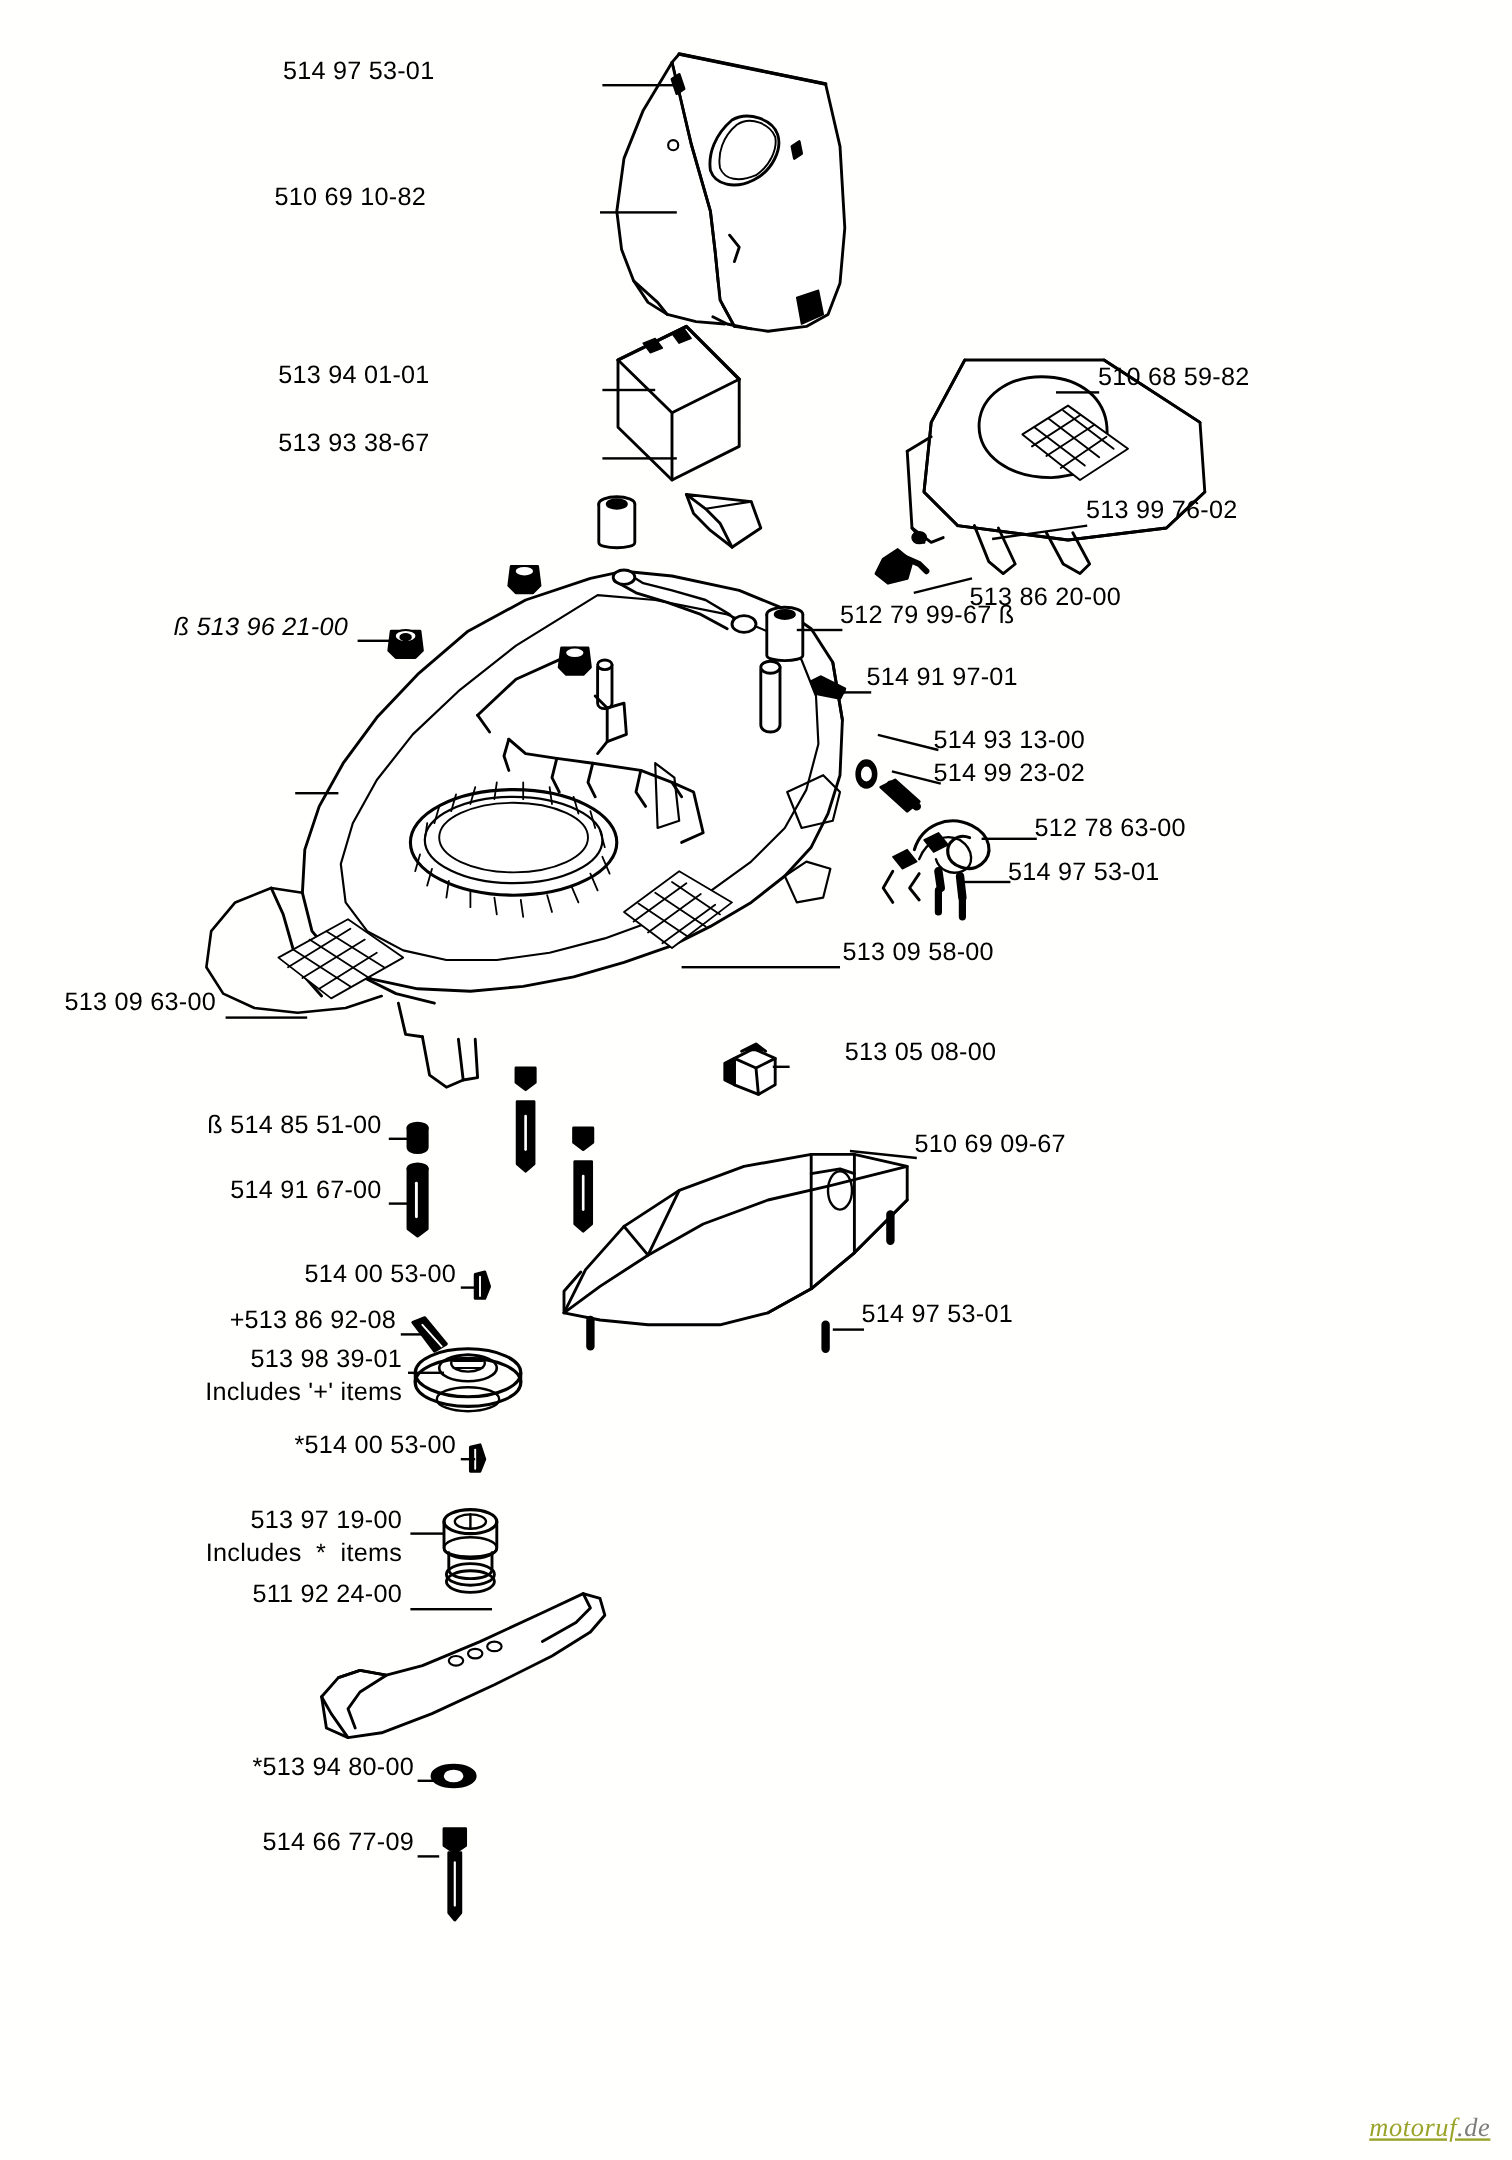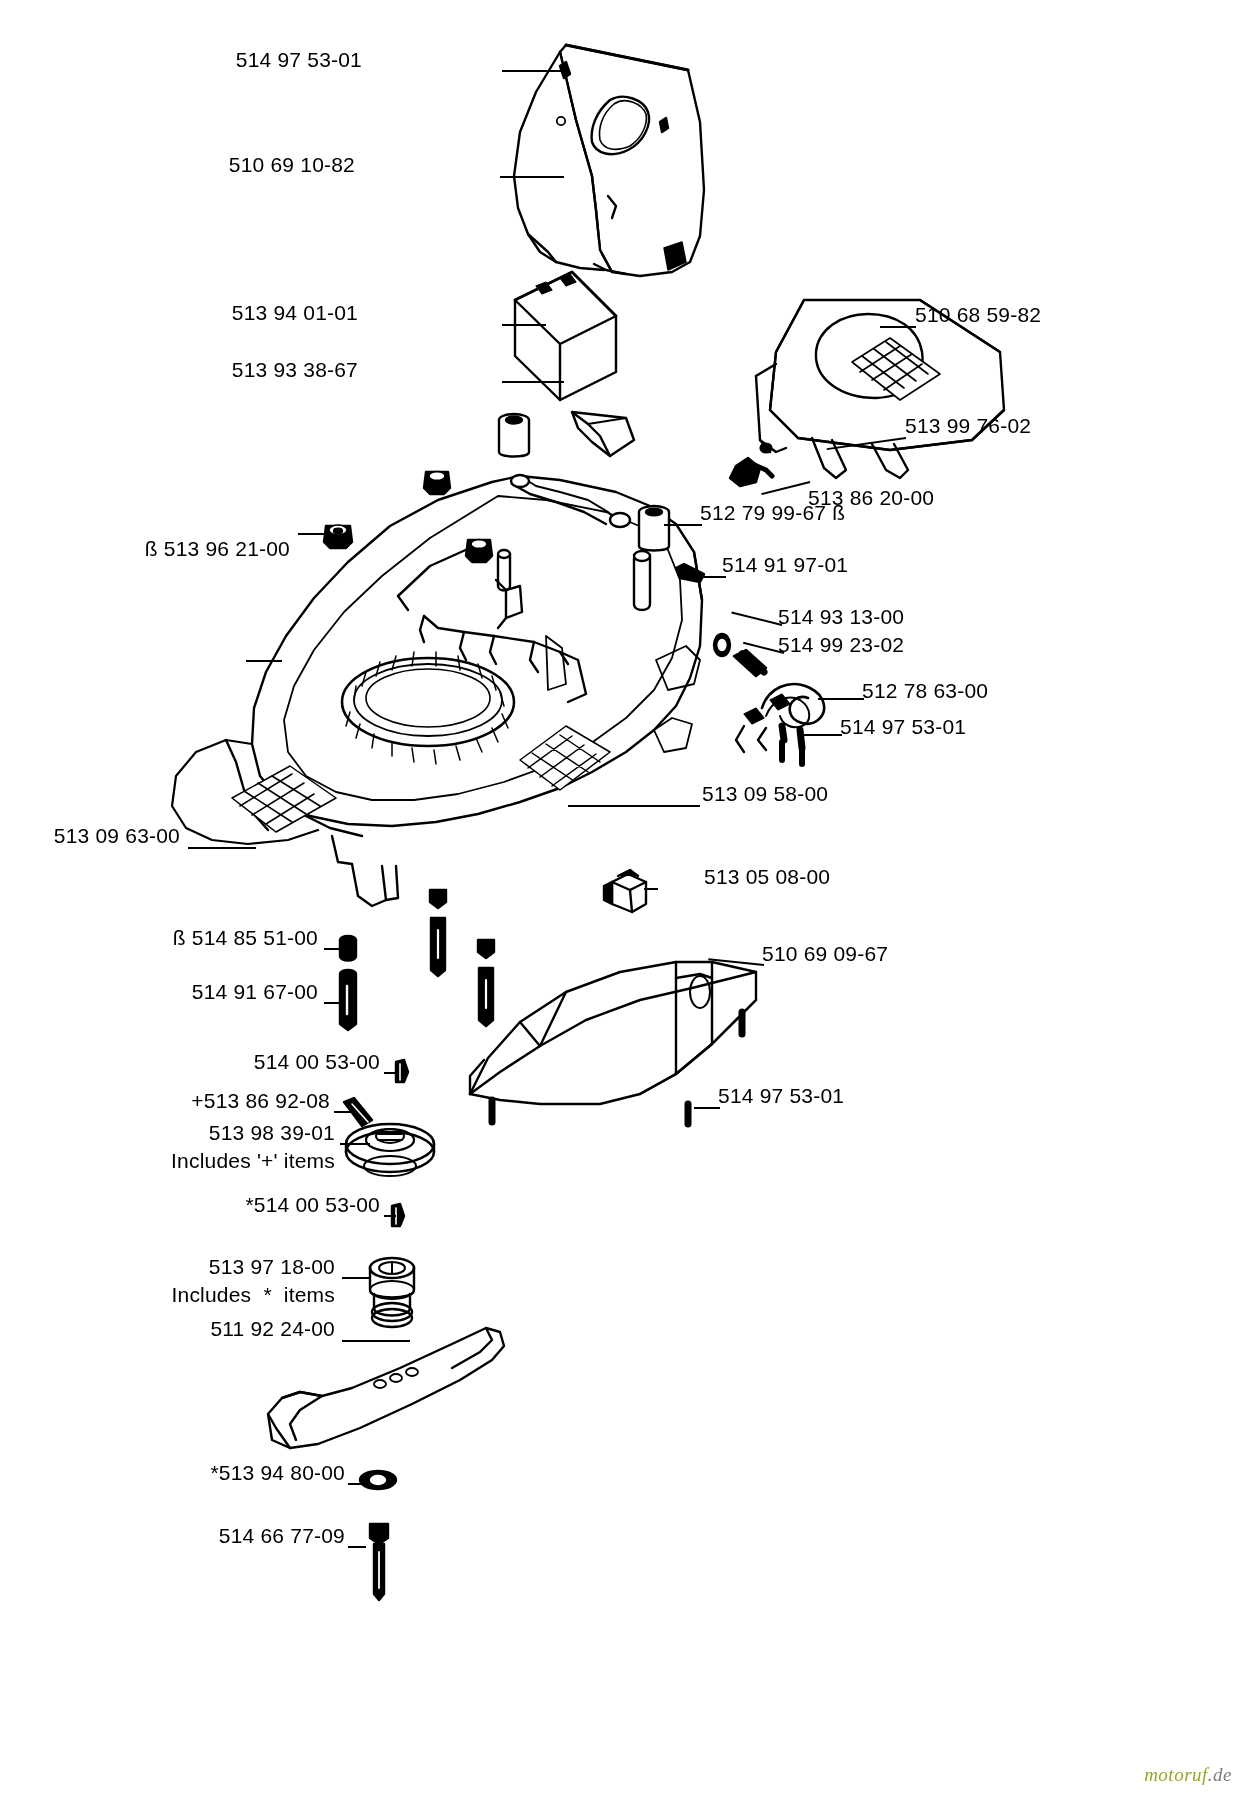--- a/index.html
+++ b/index.html
@@ -32,27 +32,28 @@
   }
   #artwork {
     position: absolute;
     left: 0; top: 0;
     width: 1260px;
     height: 1800px;
     pointer-events: none;
   }
   .wm {
     position: absolute;
-    right: 28px;
+    right: 18px;
     bottom: 14px;
     font-family: "Liberation Serif", serif;
-    font-size: 19px;
+    font-size: 22px;
     font-style: italic;
     color: #9aa32b;
     letter-spacing: 0.5px;
+    text-decoration: underline;
   }
   .wm .de { color: #7d7d7d; font-style: italic; }
 </style>
 </head>
 <body>
 
 <div id="page">
 
   <svg id="artwork" viewBox="0 0 1260 1800" xmlns="http://www.w3.org/2000/svg">
     <g fill="none" stroke="#000" stroke-width="2.4" stroke-linejoin="round" stroke-linecap="round">
@@ -386,21 +387,21 @@
 
   <div class="label left" style="left:778px; top:631px; width:190px;">514 99 23-02</div>
   <div class="leader" style="left:742px; top:652px; width:42px; transform:rotate(14deg); transform-origin:right center;"></div>
 
   <div class="label left" style="left:862px; top:677px; width:190px;">512 78 63-00</div>
   <div class="leader" style="left:818px; top:698px; width:46px;"></div>
 
   <div class="label left" style="left:840px; top:713px; width:190px;">514 97 53-01</div>
   <div class="leader" style="left:800px; top:734px; width:42px;"></div>
 
-  <div class="label right" style="left:110px; top:535px; width:180px;">ß 513 96 21-00</div>
+  <div class="label right" style="left:110px; top:509px; width:180px;font-style:italic;">ß 513 96 21-00</div>
   <div class="leader" style="left:298px; top:533px; width:34px;"></div>
 
   <div class="leader" style="left:246px; top:660px; width:36px;"></div>
 
   <div class="label left" style="left:702px; top:780px; width:190px;">513 09 58-00</div>
   <div class="leader" style="left:568px; top:805px; width:132px;"></div>
 
   <div class="label right" style="left:0px;   top:822px; width:180px;">513 09 63-00</div>
   <div class="leader" style="left:188px; top:847px; width:68px;"></div>
 
@@ -425,21 +426,21 @@
   <div class="label right" style="left:150px; top:1087px; width:180px;">+513 86 92-08</div>
   <div class="leader" style="left:334px; top:1111px; width:20px;"></div>
 
   <div class="label right" style="left:135px; top:1119px; width:200px;">513 98 39-01
 Includes '+' items</div>
   <div class="leader" style="left:340px; top:1143px; width:30px;"></div>
 
   <div class="label right" style="left:200px; top:1191px; width:180px;">*514 00 53-00</div>
   <div class="leader" style="left:384px; top:1215px; width:12px;"></div>
 
-  <div class="label right" style="left:135px; top:1253px; width:200px;">513 97 18-00
+  <div class="label right" style="left:135px; top:1253px; width:200px;">513 97 19-00
 Includes  *  items</div>
   <div class="leader" style="left:342px; top:1277px; width:28px;"></div>
 
   <div class="label right" style="left:155px; top:1315px; width:180px;">511 92 24-00</div>
   <div class="leader" style="left:342px; top:1340px; width:68px;"></div>
 
   <div class="label right" style="left:165px; top:1459px; width:180px;">*513 94 80-00</div>
   <div class="leader" style="left:348px; top:1483px; width:18px;"></div>
 
   <div class="label right" style="left:165px; top:1522px; width:180px;">514 66 77-09</div>

